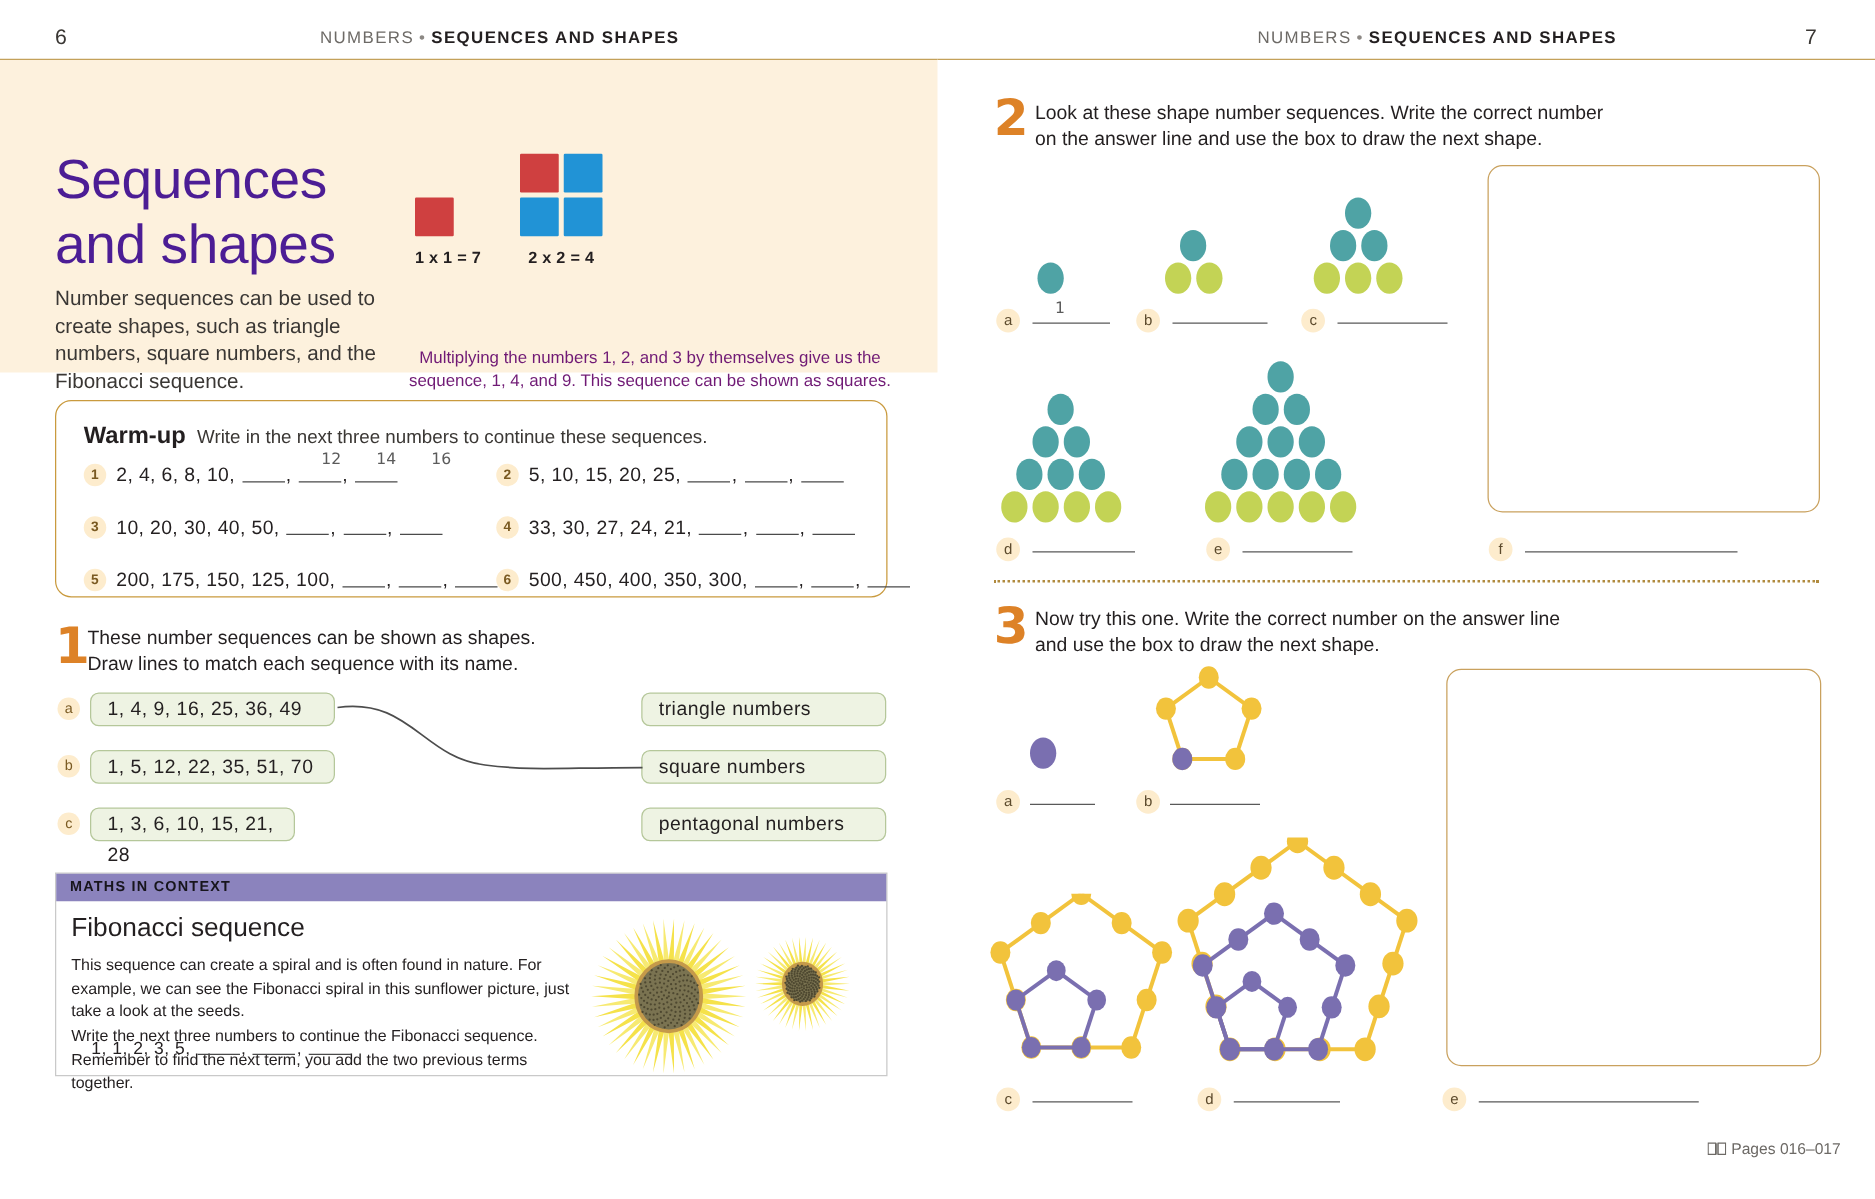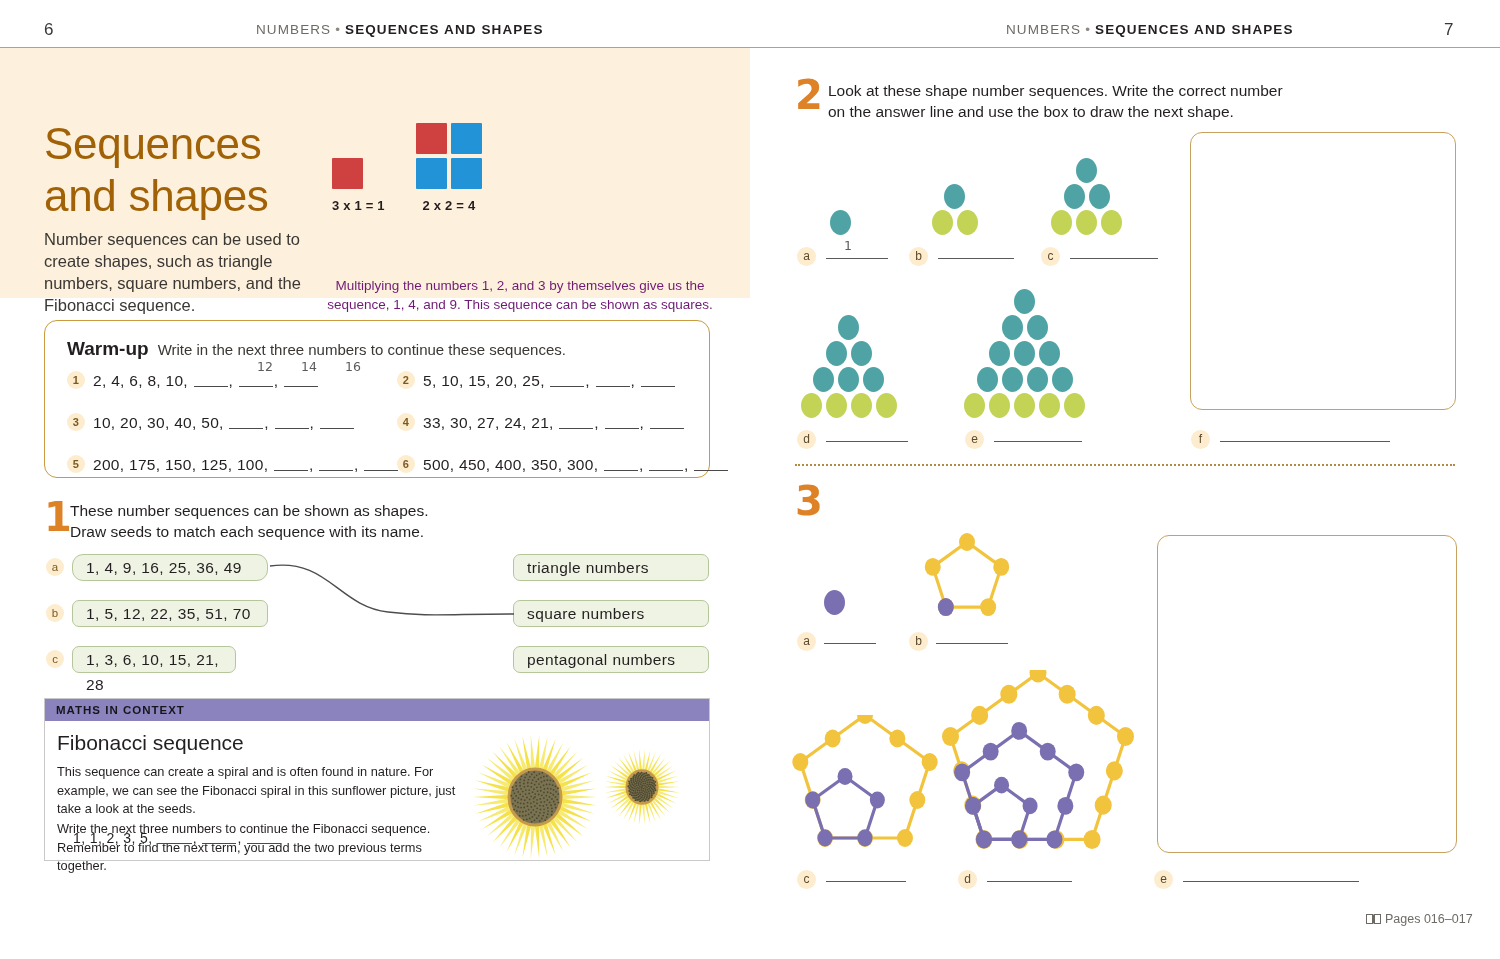--- a/index.html
+++ b/index.html
@@ -20,21 +20,21 @@
   .folio { position:absolute; top:20px; font-size:17px; color:#3a3734; }
   .rule { position:absolute; height:1px; background:#c4a15a; }
 
   
   .hero {
     position:absolute; left:0; top:48px; width:750px; height:250px;
     background:#fdf1dd;
   }
   .hero-title {
     position:absolute; left:44px; top:70px; width:340px;
-    font-size:44px; line-height:52px; font-weight:400; color:#a16207;
+    font-size:44px; line-height:52px; font-weight:400; color:#4c1d95;
     letter-spacing:-0.3px;
   }
   .hero-body {
     position:absolute; left:44px; top:180px; width:300px;
     font-size:16.5px; line-height:22px; color:#3a3734;
   }
   .hero-caption {
     position:absolute; left:325px; top:228px; width:390px;
     font-size:13.5px; line-height:19px; color:#701a75; text-align:center;
   }
@@ -138,21 +138,21 @@
     <div class="hero-title">
       <div>Sequences</div>
       <div>and shapes</div>
     </div>
     <div class="hero-body">Number sequences can be used to create shapes, such as triangle numbers, square numbers, and the Fibonacci sequence.</div>
 
     <div class="sqgroup" style="left:332px; top:110px;">
       <div class="sqgrid" id="sq0" style="grid-template-columns:repeat(1,31px);">
           <div class="cell red"></div>
         </div>
-      <div class="sqlabel">3 x 1 = 1</div>
+      <div class="sqlabel">1 x 1 = 7</div>
     </div>
     <div class="sqgroup" style="left:416px; top:75px;">
       <div class="sqgrid" id="sq1" style="grid-template-columns:repeat(2,31px);">
           <div class="cell red"></div>
           <div class="cell blue"></div>
           <div class="cell blue"></div>
           <div class="cell blue"></div>
         </div>
       <div class="sqlabel">2 x 2 = 4</div>
     </div>
@@ -173,26 +173,26 @@
         <div class="wrow" style="left: 352px; top: 134px;"><span class="bubble">6</span><span>500,  450,  400,  350,  300, </span><span class="blank lg"></span>, <span class="blank lg"></span>, <span class="blank lg"></span></div>
       </div>
   <div class="hand" style="left: 212px; top: 38px;">12</div>
       <div class="hand" style="left: 256px; top: 38px;">14</div>
       <div class="hand" style="left: 300px; top: 38px;">16</div>
     </div>
 
   <div class="exnum" style="left:44px; top:498px;">1</div>
   <div class="extext" style="left:70px; top:500px; width:400px;">
     <div>These number sequences can be shown as shapes.</div>
-    <div>Draw seeds to match each sequence with its name.</div>
+    <div>Draw lines to match each sequence with its name.</div>
   </div>
 
   <div id="match-area">
       <div class="mlet" style="left: 46px; top: 558px;">a</div>
-      <div class="mbox" style="left: 72px; top: 554px; width: 196px; border-radius: 11px;">1,  4,  9,  16,  25,  36,  49</div>
+      <div class="mbox" style="left: 72px; top: 554px; width: 196px;">1,  4,  9,  16,  25,  36,  49</div>
       <div class="mlet" style="left: 46px; top: 604px;">b</div>
       <div class="mbox" style="left: 72px; top: 600px; width: 196px;">1,  5,  12,  22,  35,  51,  70</div>
       <div class="mlet" style="left: 46px; top: 650px;">c</div>
       <div class="mbox" style="left: 72px; top: 646px; width: 164px;">1,  3,  6,  10,  15,  21,  28</div>
       <div class="mbox" style="left: 513px; top: 554px; width: 196px;">triangle numbers</div>
       <div class="mbox" style="left: 513px; top: 600px; width: 196px;">square numbers</div>
       <div class="mbox" style="left: 513px; top: 646px; width: 196px;">pentagonal numbers</div>
     </div>
 
   <svg style="position:absolute; left:268px; top:548px; width:250px; height:90px;">
@@ -700,20 +700,24 @@
 
   <div class="anslet" style="left:965px; top:430px;">e</div>
   <div class="ansline" style="left:994px; top:441px; width:88px;"></div>
 
   <div class="anslet" style="left:1191px; top:430px;">f</div>
   <div class="ansline" style="left:1220px; top:441px; width:170px;"></div>
 
   <div class="dotted-div" style="left:795px; top:464px; width:660px;"></div>
 
   <div class="exnum" style="left:795px; top:482px;">3</div>
+  <div class="extext" style="left:828px; top:485px; width:460px;">
+    <div>Now try this one. Write the correct number on the answer line</div>
+    <div>and use the box to draw the next shape.</div>
+  </div>
 
   <div class="dt purple" style="position:absolute; left:824px; top:590px;"></div>
   <svg style="position:absolute; left:915px; top:530px; width:110px; height:100px;">
       <g id="pent2">
         <line x1="52" y1="12" x2="86.23803458662553" y2="36.875388202501895" stroke="#f2c33c" stroke-width="3.2"></line>
         <line x1="86.23803458662553" y1="36.875388202501895" x2="73.16026908252903" y2="77.1246117974981" stroke="#f2c33c" stroke-width="3.2"></line>
         <line x1="73.16026908252903" y1="77.1246117974981" x2="30.83973091747097" y2="77.1246117974981" stroke="#f2c33c" stroke-width="3.2"></line>
         <line x1="30.83973091747097" y1="77.1246117974981" x2="17.76196541337447" y2="36.875388202501895" stroke="#f2c33c" stroke-width="3.2"></line>
         <line x1="17.76196541337447" y1="36.875388202501895" x2="52" y2="12" stroke="#f2c33c" stroke-width="3.2"></line>
         <ellipse cx="52" cy="12" rx="8" ry="8.96" fill="#f2c33c"></ellipse>

